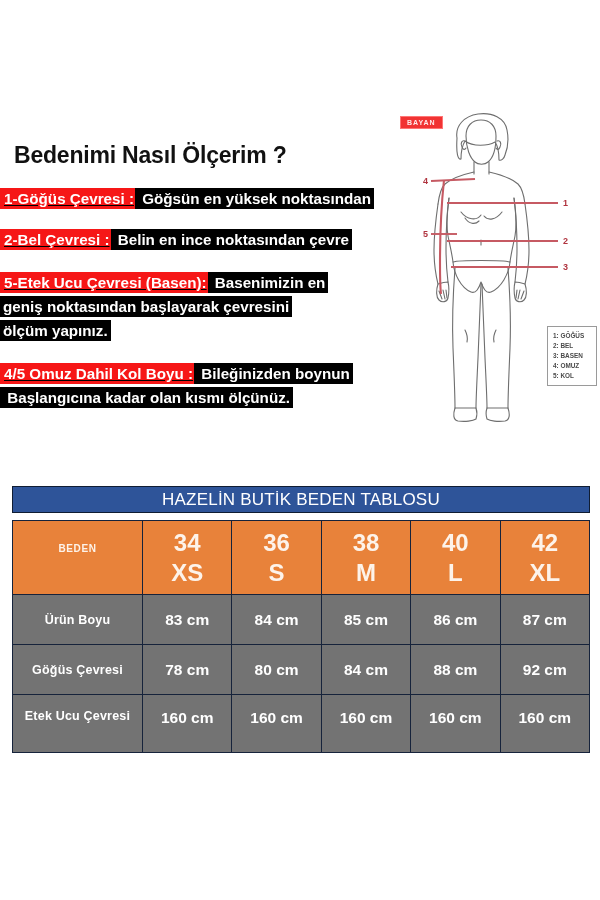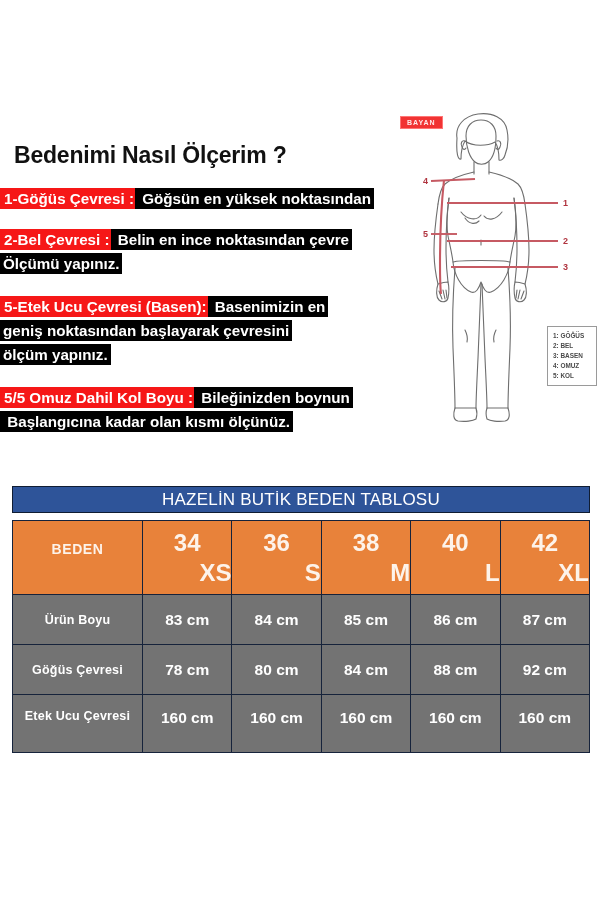--- a/index.html
+++ b/index.html
@@ -31,21 +31,21 @@
     font-size: 23px;
     font-weight: bold;
     color: #111111;
     letter-spacing: -0.2px;
     padding-left: 14px;
     line-height: 30px;
     white-space: nowrap;
   }
 
   .instr-block { margin-top: 14px; }
-  .instr-block .line { line-height: 0; }
+  .instr-block .line { line-height: 0; text-decoration: underline; }
 
   .seg {
     display: inline;
     font-size: 15.2px;
     font-weight: bold;
     color: #ffffff;
     line-height: 22px;
     white-space: pre-wrap;
     -webkit-box-decoration-break: clone;
     box-decoration-break: clone;
@@ -132,27 +132,27 @@
   }
 
   .hdr-cell {
     background: #e8823a;
     height: 74px;
     font-size: 24px;
     line-height: 30px;
     color: #fdf3ea;
   }
   .hdr-cell.label {
-    font-size: 14px;
+    font-size: 10px;
     letter-spacing: .6px;
     vertical-align: top;
     padding-top: 13px;
   }
   .hdr-cell .sz-num { display: block; }
-  .hdr-cell .sz-alpha { display: block; text-align: right; }
+  .hdr-cell .sz-alpha { display: block; }
 
   .body-cell {
     background: #737373;
     height: 50px;
     font-size: 15.5px;
   }
   .body-cell.rowlabel { font-size: 12.5px; letter-spacing: .2px; }
   tr.tall .body-cell { height: 58px; vertical-align: top; padding-top: 14px; }
 
   col.c1 { width: 130px; }
@@ -169,34 +169,33 @@
     <div class="instr-block" style="margin-top:18px">
       <div class="line">
         <span class="seg red">1-Göğüs Çevresi :</span><span class="seg black"> Göğsün en yüksek noktasından</span>
       </div>
     </div>
 
     <div class="instr-block" style="margin-top:19px">
       <div class="line">
         <span class="seg red">2-Bel Çevresi :</span><span class="seg black"> Belin en ince noktasından çevre</span>
       </div>
-      <span class="wrapline"><span class="seg black">Ölçümü yapınız.</span></span>
     </div>
 
     <div class="instr-block" style="margin-top:21px">
       <div class="line">
         <span class="seg red">5-Etek Ucu Çevresi (Basen):</span><span class="seg black"> Basenimizin en</span>
       </div>
       <span class="wrapline"><span class="seg black">geniş noktasından başlayarak çevresini</span></span>
       <span class="wrapline"><span class="seg black">ölçüm yapınız.</span></span>
     </div>
 
     <div class="instr-block" style="margin-top:21px">
       <div class="line">
-        <span class="seg red">5/5 Omuz Dahil Kol Boyu :</span><span class="seg black"> Bileğinizden boynun</span>
+        <span class="seg red">4/5 Omuz Dahil Kol Boyu :</span><span class="seg black"> Bileğinizden boynun</span>
       </div>
       <span class="wrapline"><span class="seg black"> Başlangıcına kadar olan kısmı ölçünüz.</span></span>
     </div>
 
   </div>
 
   <div id="figure-panel">
 
     <svg viewBox="0 0 205 322" xmlns="http://www.w3.org/2000/svg">
       <g fill="none" stroke="#6e6e6e" stroke-width="1.1" stroke-linecap="round" stroke-linejoin="round">

